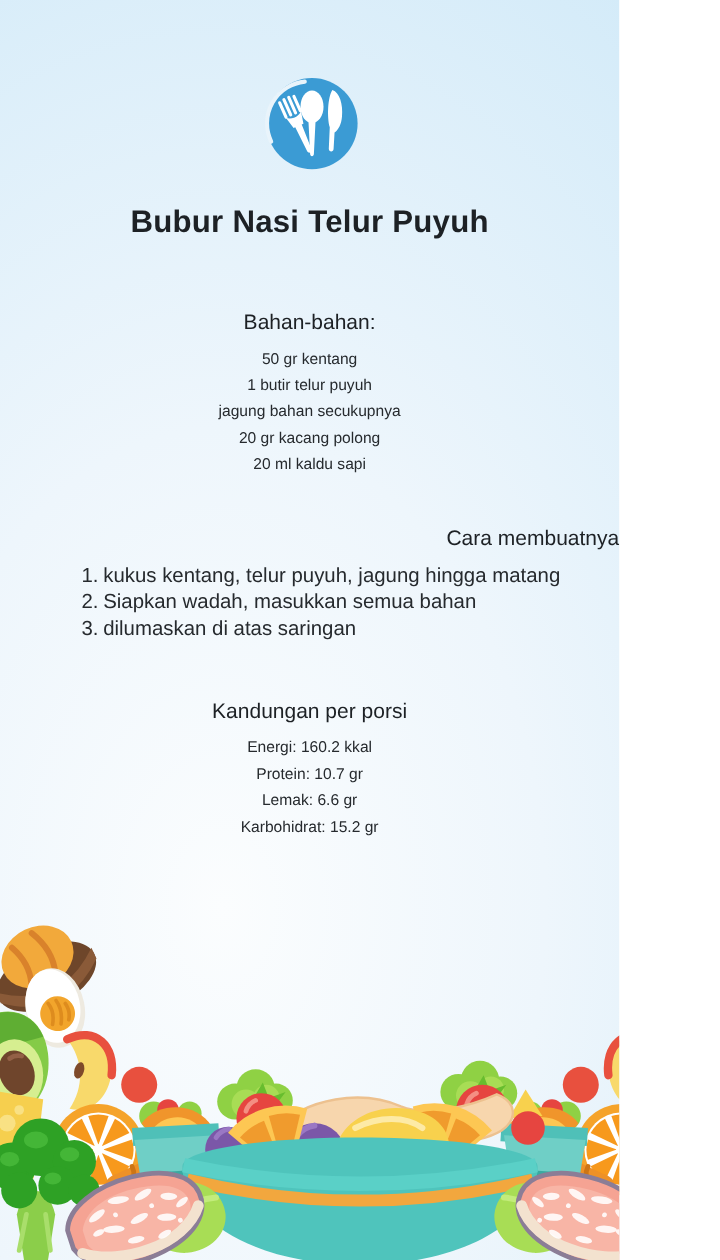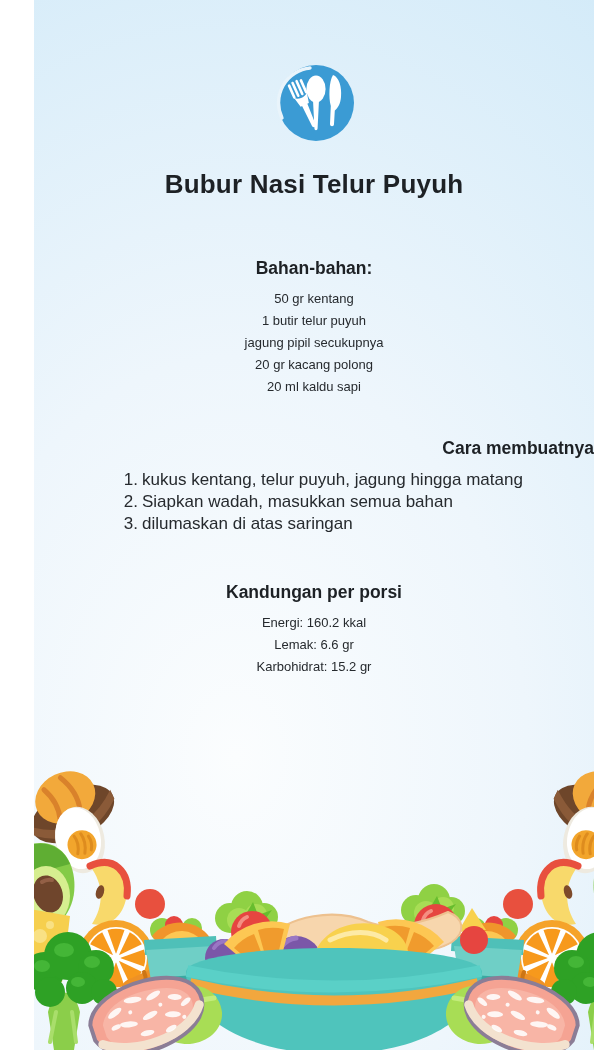--- a/index.html
+++ b/index.html
@@ -1,29 +1,28 @@
 <!DOCTYPE html>
 <html><head>
 <meta charset="utf-8">
 <style>
   html,body{margin:0;padding:0;}
   .page{
-    position:relative;width:560px;height:1050px;overflow:hidden;
+    position:relative;width:516px;height:1050px;overflow:hidden;
     background:radial-gradient(130% 95% at 36% 72%, #fbfdfe 0%, #eef6fc 40%, #cfe9f8 100%);
     font-family:"Liberation Sans","DejaVu Sans",sans-serif;
     color:#24282c;
-    margin-left:34px;
   }
   .logo{display:block;margin:62px auto 0;}
   .title{
     margin:26px 0 0;text-align:center;font-size:26px;line-height:1.15;
     font-weight:700;color:#1d2125;letter-spacing:.2px;
   }
   .sec-heading{
-    margin:0;text-align:center;font-size:17.5px;font-weight:700;color:#1d2125;
+    margin:0;text-align:center;font-size:17.5px;font-weight:400;color:#1d2125;
   }
   .sec-ingredients .sec-heading{margin-top:58px;}
   .sec-steps .sec-heading{margin-top:40px;text-align:right;}
   .sec-nutrition .sec-heading{margin-top:47px;}
   .line-block{margin-top:9px;text-align:center;font-size:13px;line-height:22px;color:#262a2e;}
   .line{white-space:nowrap;}
   .steps-list{width:432px;margin:10px auto 0;padding:0;list-style:none;font-size:17px;color:#262a2e;}
   .steps-list li{display:flex;line-height:22px;}
   .steps-list .num{width:40px;text-align:right;flex:none;}
   .steps-list .txt{flex:1;text-align:left;padding:0 4px;}
@@ -55,21 +54,21 @@
     <path fill="#fff" d="M 63,13 C 69,15 72,25 71,35 C 70.5,41.5 68,46 64.8,48.5 L 64,62 C 64,65 60,65 60,62 L 60.8,44 C 58.5,36 59,19 63,13 Z"></path>
   </svg>
 
   <h1 class="title">Bubur Nasi Telur Puyuh</h1>
 
   <section class="sec-ingredients">
     <h2 class="sec-heading">Bahan-bahan:</h2>
     <div class="line-block">
       <div class="line">50 gr kentang</div>
       <div class="line">1 butir telur puyuh</div>
-      <div class="line">jagung pipil secukupnya</div>
+      <div class="line">jagung bahan secukupnya</div>
       <div class="line">20 gr kacang polong</div>
       <div class="line">20 ml kaldu sapi</div>
     </div>
   </section>
 
   <section class="sec-steps">
     <h2 class="sec-heading">Cara membuatnya</h2>
     <ol class="steps-list">
       <li>
         <span class="num">1.</span>
@@ -83,20 +82,21 @@
         <span class="num">3.</span>
         <span class="txt">dilumaskan di atas saringan</span>
       </li>
     </ol>
   </section>
 
   <section class="sec-nutrition">
     <h2 class="sec-heading">Kandungan per porsi</h2>
     <div class="line-block">
       <div class="line">Energi: 160.2 kkal</div>
+      <div class="line">Protein: 10.7 gr</div>
       <div class="line">Lemak: 6.6 gr</div>
       <div class="line">Karbohidrat: 15.2 gr</div>
     </div>
   </section>
 
   <svg class="illustration" viewBox="0 0 600 300" aria-hidden="true">
     <defs>
 
       <g id="cback">
 

